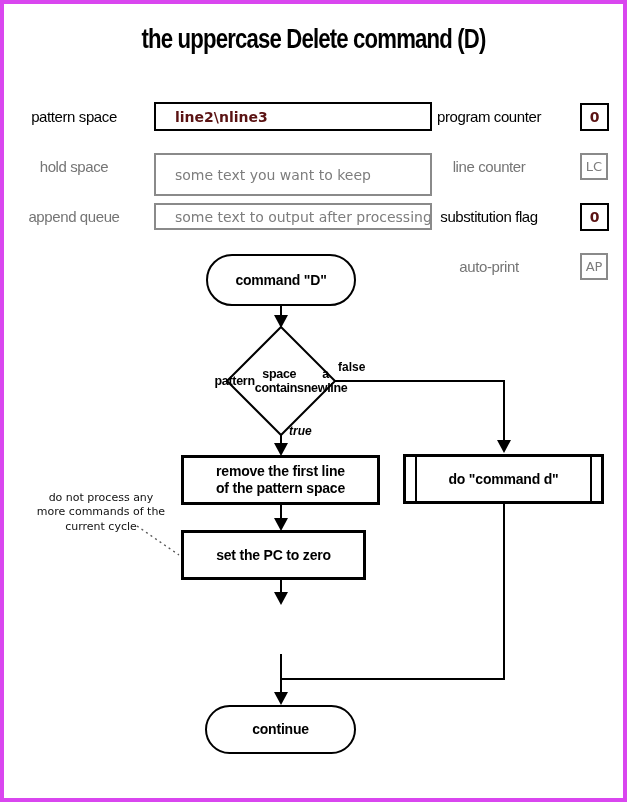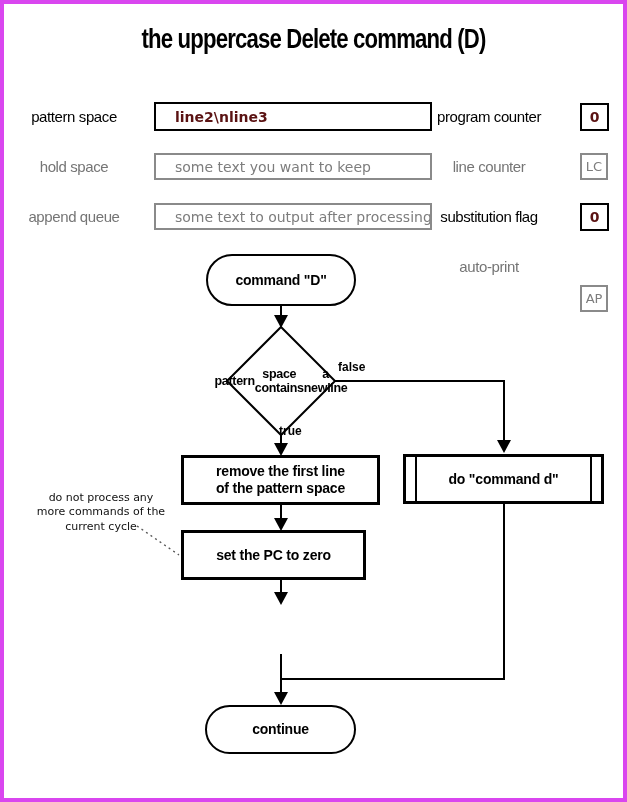--- a/index.html
+++ b/index.html
@@ -124,21 +124,21 @@
 <div class="page">
 
   <div class="title">the uppercase Delete command (D)</div>
 
   <div class="reg-label c-black" style="left:0; width:140px; top:98px; line-height:29px;">pattern space</div>
   <div class="valbox wide b-active" style="left:150px; top:98px; width:278px; height:29px;">
     <span class="t-maroon">line2\nline3</span>
   </div>
 
   <div class="reg-label c-gray" style="left:0; width:140px; top:149px; line-height:27px;">hold space</div>
-  <div class="valbox wide b-inactive" style="left:150px; top:149px; width:278px; height:27px;">
+  <div class="valbox wide b-inactive" style="left:150px; top:149px; width:278px; height:43px;">
     <span class="t-gray">some text you want to keep</span>
   </div>
 
   <div class="reg-label c-gray" style="left:0; width:140px; top:199px; line-height:27px;">append queue</div>
   <div class="valbox wide b-inactive" style="left:150px; top:199px; width:278px; height:27px;">
     <span class="t-gray">some text to output after processing</span>
   </div>
 
   <div class="reg-label c-black" style="left:400px; width:170px; top:99px; line-height:28px;">program counter</div>
   <div class="valbox small b-active" style="left:576px; top:99px; width:29px; height:28px;">
@@ -149,21 +149,21 @@
   <div class="valbox small b-inactive" style="left:576px; top:149px; width:28px; height:27px; font-size:13px;">
     <span class="t-gray">LC</span>
   </div>
 
   <div class="reg-label c-black" style="left:400px; width:170px; top:199px; line-height:28px;">substitution flag</div>
   <div class="valbox small b-active" style="left:576px; top:199px; width:29px; height:28px;">
     <span class="t-maroon">0</span>
   </div>
 
   <div class="reg-label c-gray" style="left:400px; width:170px; top:249px; line-height:27px;">auto-print</div>
-  <div class="valbox small b-inactive" style="left:576px; top:249px; width:28px; height:27px; font-size:13px;margin-top:32px;">
+  <div class="valbox small b-inactive" style="left:576px; top:249px; width:28px; height:27px; font-size:13px;">
     <span class="t-gray">AP</span>
   </div>
 
   <svg class="flow-svg" width="627" height="802" viewBox="0 0 627 802">
 
     <polygon points="277,323 331,377 277,431 223,377" fill="#ffffff" stroke="#000000" stroke-width="2"></polygon>
 
     <path d="M277 302 V312" stroke="#000" stroke-width="2" fill="none"></path>
     <polygon points="270,311 284,311 277,324" fill="#000"></polygon>
 
@@ -191,21 +191,21 @@
     <span>command "D"</span>
   </div>
 
   <div class="decision-text" style="left:223px; top:325px; width:108px; height:104px;">
     <span>pattern</span>
     <span>space contains</span>
     <span>a newline</span>
   </div>
 
   <div class="branch-label" style="left:334px; top:356px;">false</div>
-  <div class="branch-label" style="left:275px; top:420px;">true</div>
+  <div class="branch-label" style="left:285px; top:420px;font-style:italic;">true</div>
 
   <div class="node rect" style="left:177px; top:451px; width:199px; height:50px;">
     <span>remove the first line</span>
     <span>of the pattern space</span>
   </div>
 
   <div class="node rect" style="left:177px; top:526px; width:185px; height:50px;">
     <span>set the PC to zero</span>
   </div>
 

